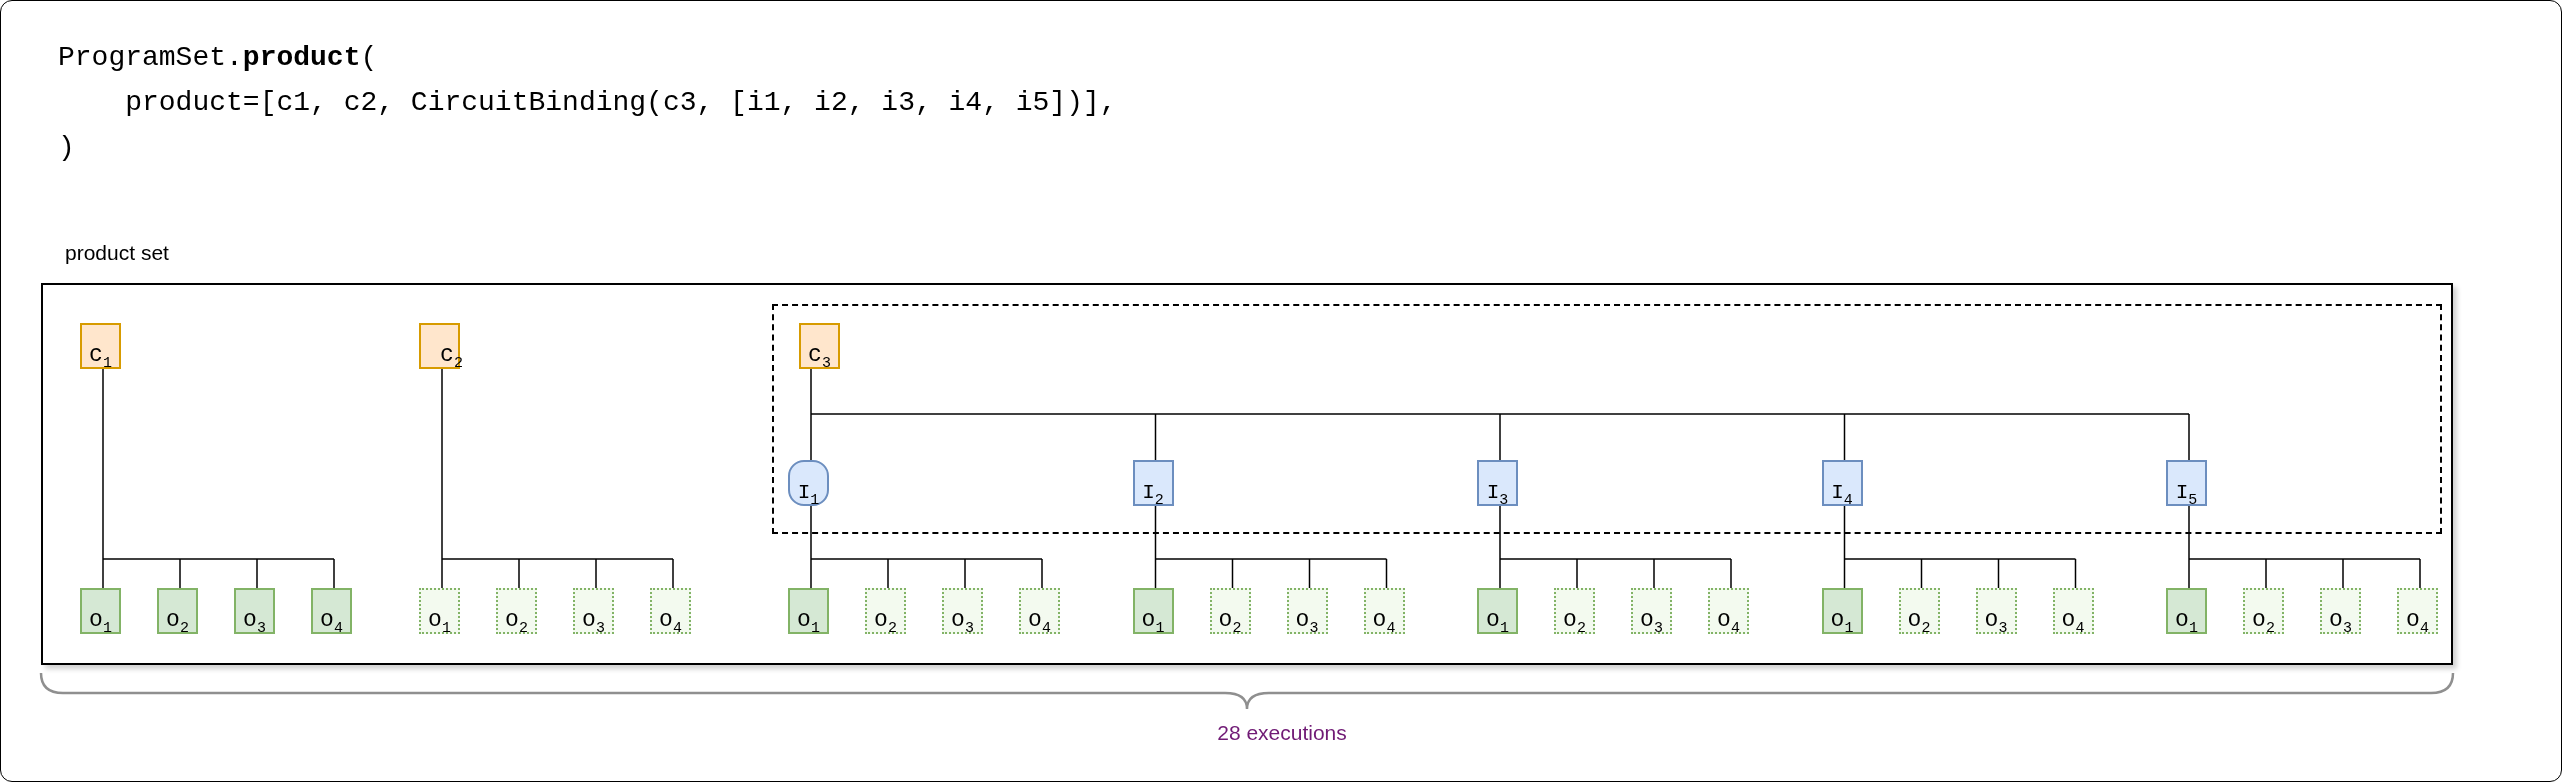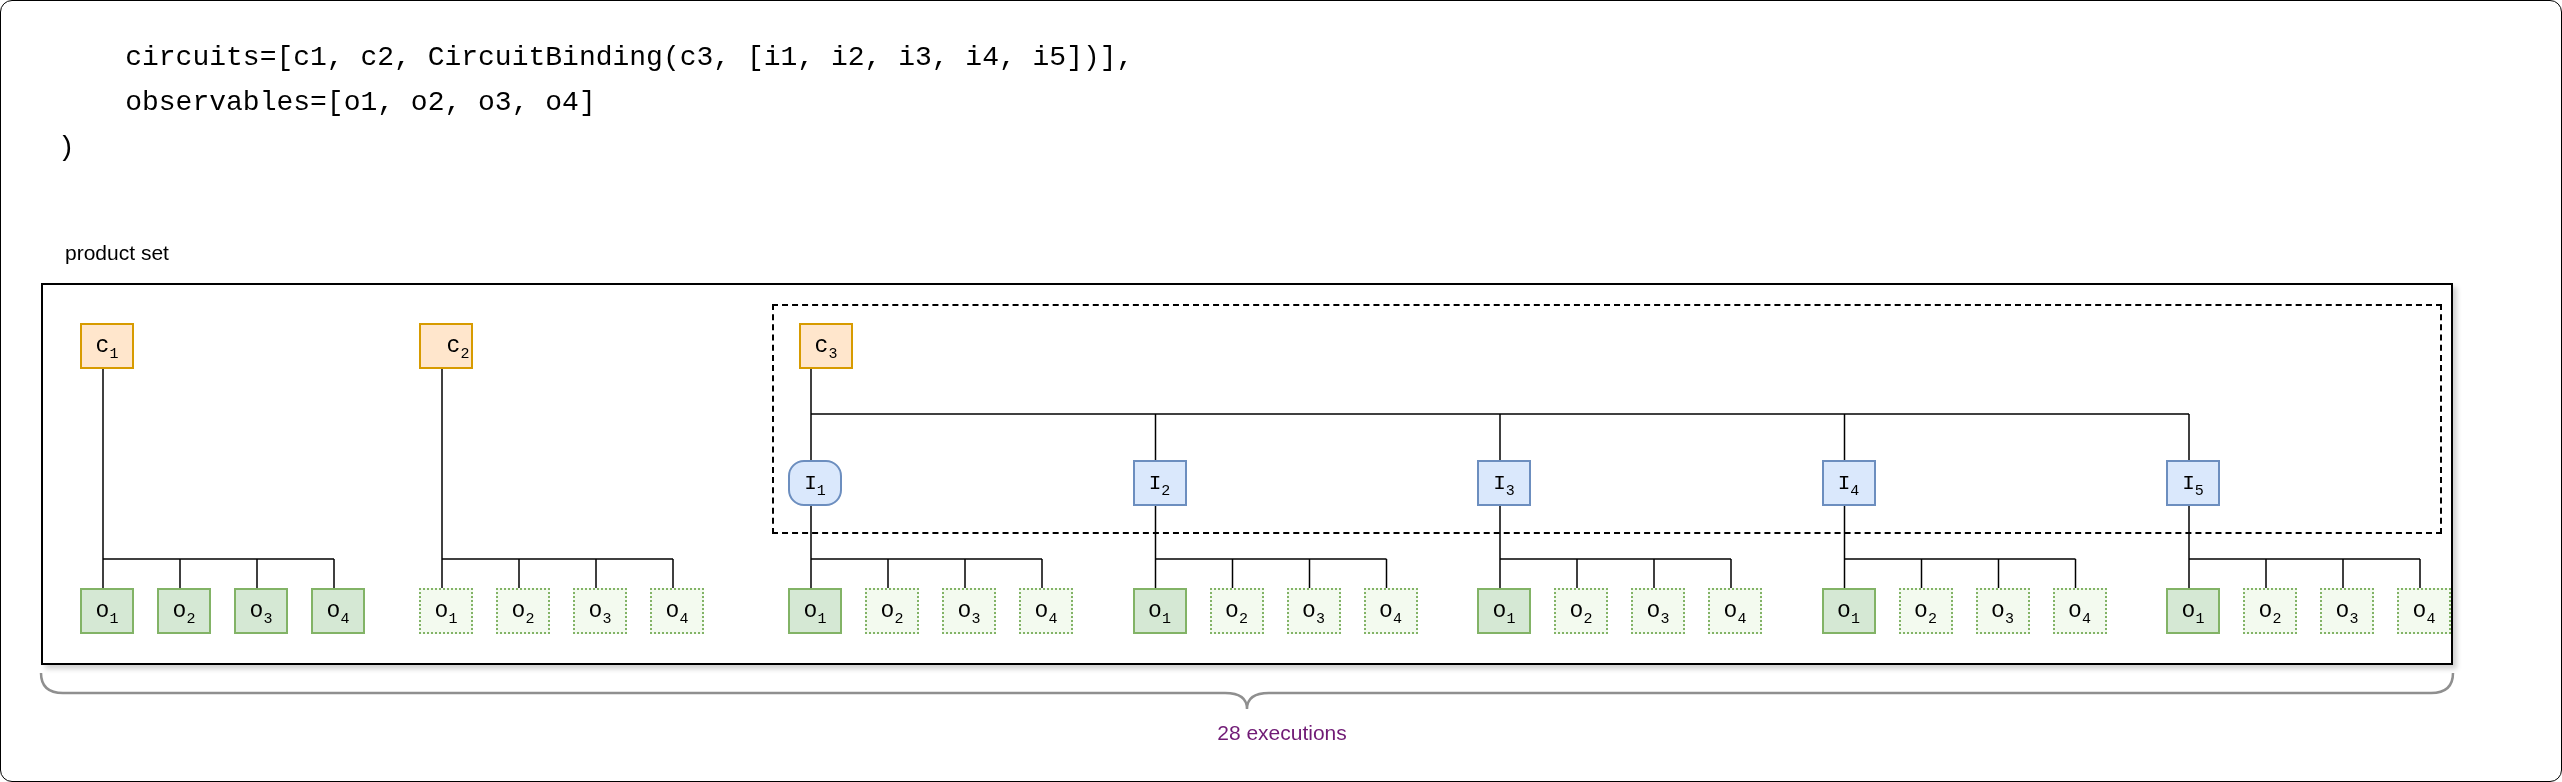--- a/index.html
+++ b/index.html
@@ -58,25 +58,25 @@
     position: absolute;
     inset: 0;
     width: 2562px;
     height: 782px;
     pointer-events: none;
   }
   .conn { stroke: #000; stroke-width: 1.5; }
   
   .node {
     position: absolute;
-    width: 54px;
+    width: 41px;
     height: 46px;
     box-sizing: border-box;
     display: flex;
-    align-items: center;
+    align-items: flex-end;
     justify-content: center;
     background: #fff;
   }
   .node.circuit { background: var(--circuit-fill); border: 2px solid var(--circuit-stroke); }
   .node.binding { background: var(--binding-fill); border: 2px solid var(--binding-stroke); }
   .node.obs.solid { background: var(--obs-solid-fill); border: 2px solid var(--obs-solid-stroke); }
   .node.obs.dotted { background: var(--obs-dotted-fill); border: 2px dotted var(--obs-dotted-stroke); }
   .node-label {
     font-family: "Liberation Mono", "DejaVu Sans Mono", monospace;
     font-size: 23px;
@@ -96,22 +96,22 @@
     font-size: 21px;
     color: #701a75;
   }
 </style>
 </head>
 <body>
 
 <div class="canvas">
 
   <div class="code-block">
-    <div class="code-line">    circuits=[c1, c2, CircuitBinding(c3, [i1, i2, i3, i4, i5])],</div>
-    <div class="code-line">    observables=[o1, o2, o3, o4]</div>
+    <div class="code-line"><span>ProgramSet.</span><span class="code-bold">product</span><span>(</span></div>
+    <div class="code-line">    product=[c1, c2, CircuitBinding(c3, [i1, i2, i3, i4, i5])],</div>
     <div class="code-line">)</div>
   </div>
 
   <div class="ps-label">product set</div>
 
   <div class="ps-box"></div>
 
   <svg class="overlay-svg" id="connector-svg" viewBox="0 0 2562 782">
       <line x1="102" y1="368" x2="102" y2="558" class="conn"></line>
       <line x1="102" y1="558" x2="333" y2="558" class="conn"></line>

